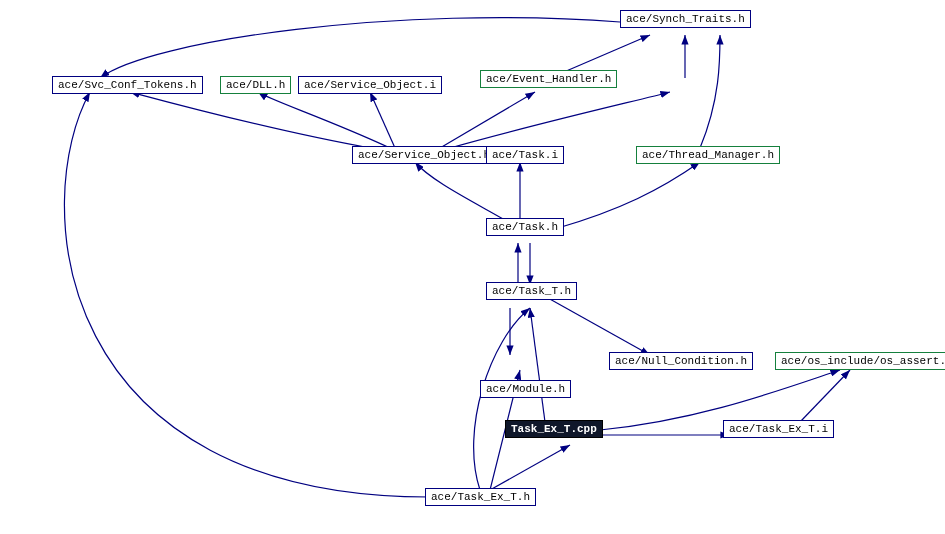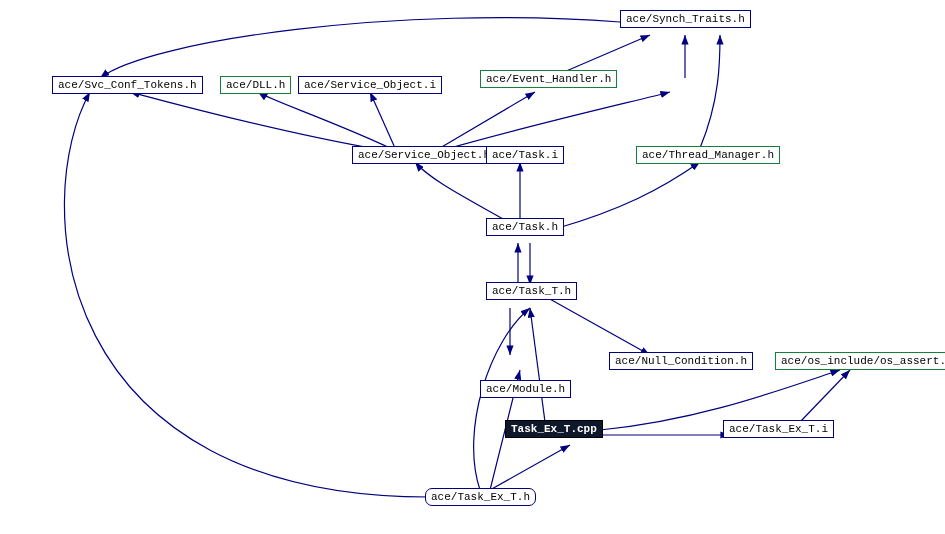--- a/index.html
+++ b/index.html
@@ -128,15 +128,15 @@
   <div class="node" style="left:480px; top:352px;margin-top:28px;">ace/Module.h</div>
 
   <div class="node" style="left:609px; top:352px;text-align:right;">ace/Null_Condition.h</div>
 
   <div class="node node-red" style="left:775px; top:352px;">ace/os_include/os_assert.h</div>
 
   <div class="node node-black-fill" style="left:505px; top:420px;">Task_Ex_T.cpp</div>
 
   <div class="node" style="left:723px; top:420px;">ace/Task_Ex_T.i</div>
 
-  <div class="node" style="left:425px; top:488px;border-radius:7px;">ace/Task_Ex_T.h</div>
+  <div class="node" style="left:425px; top:488px;">ace/Task_Ex_T.h</div>
 
 </div>
 
 </body></html>

